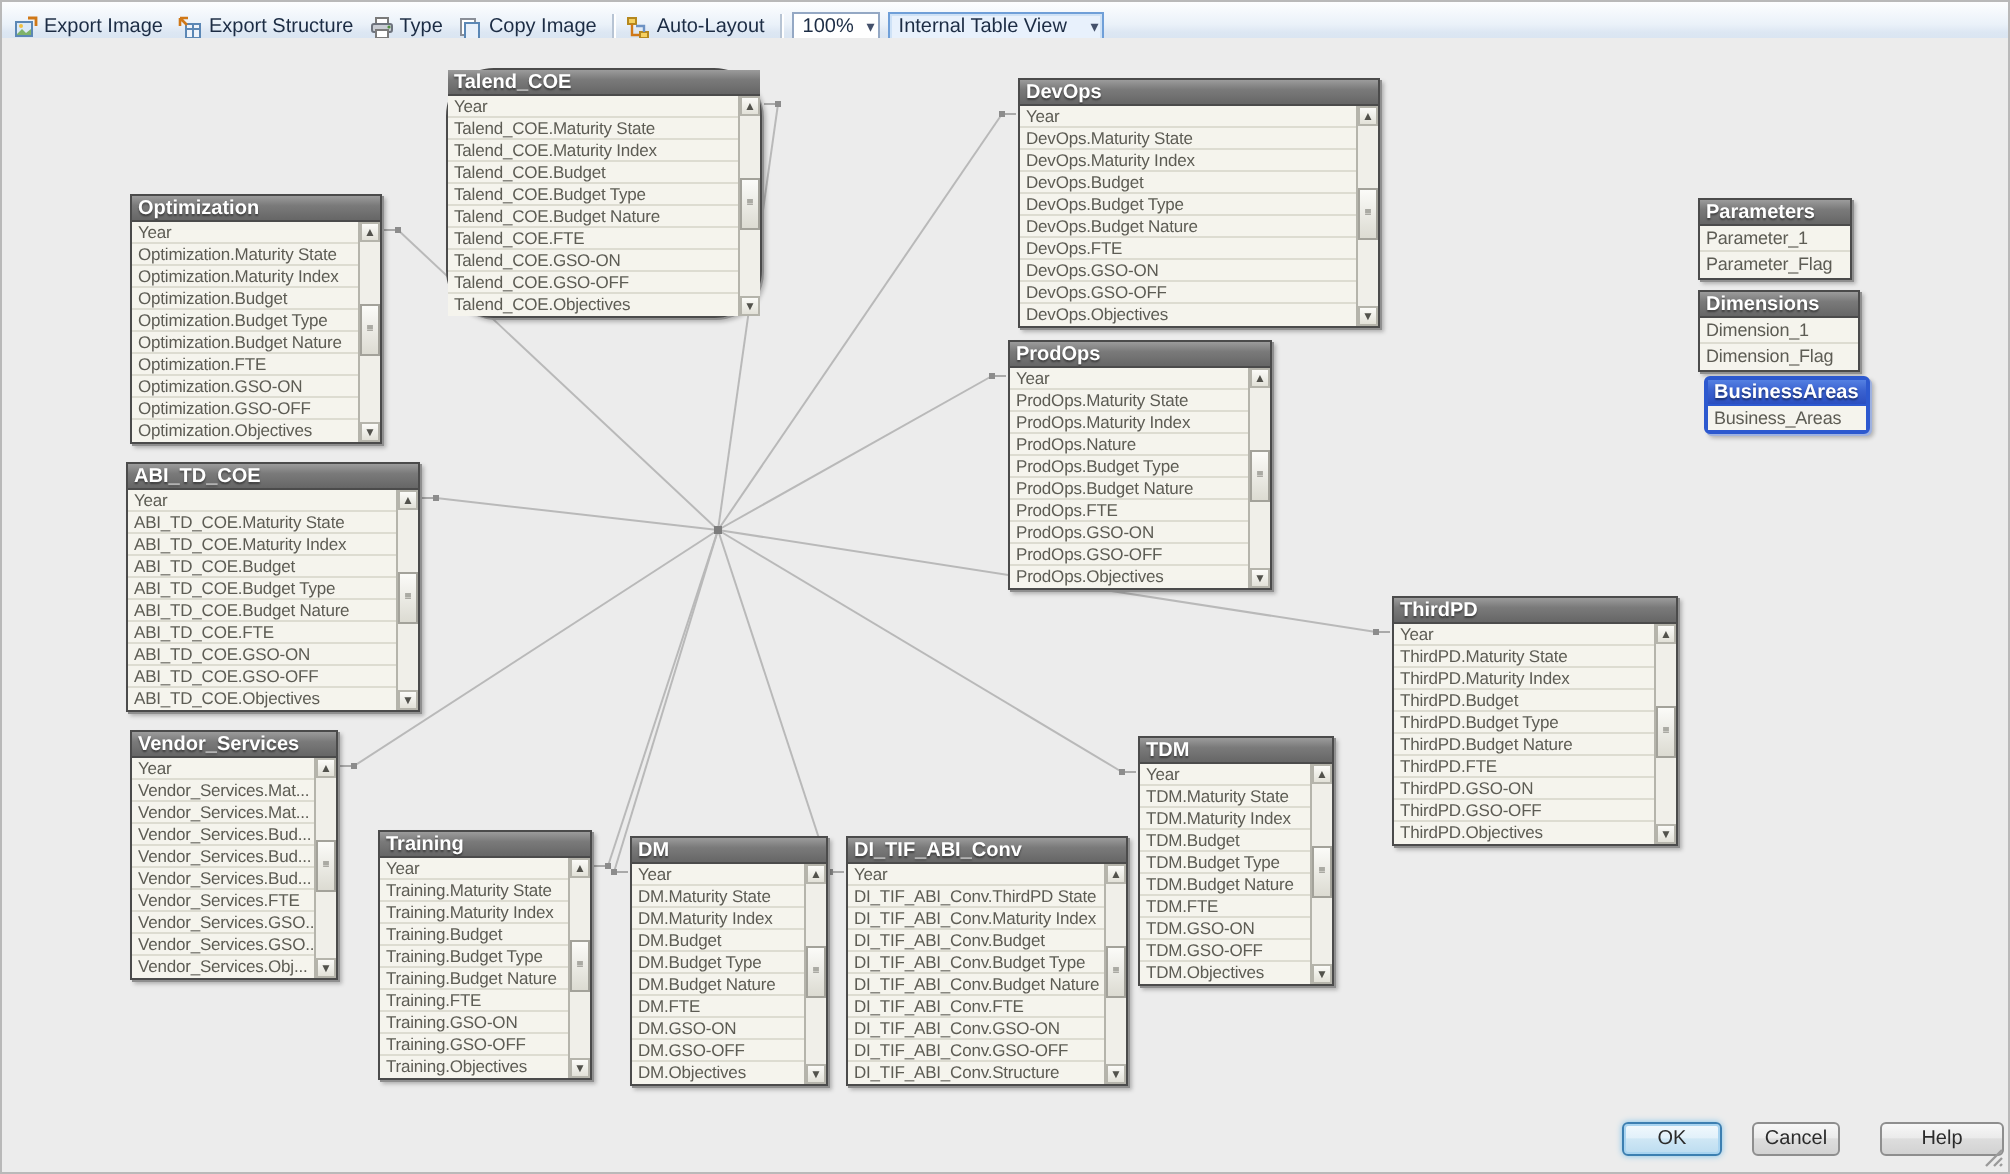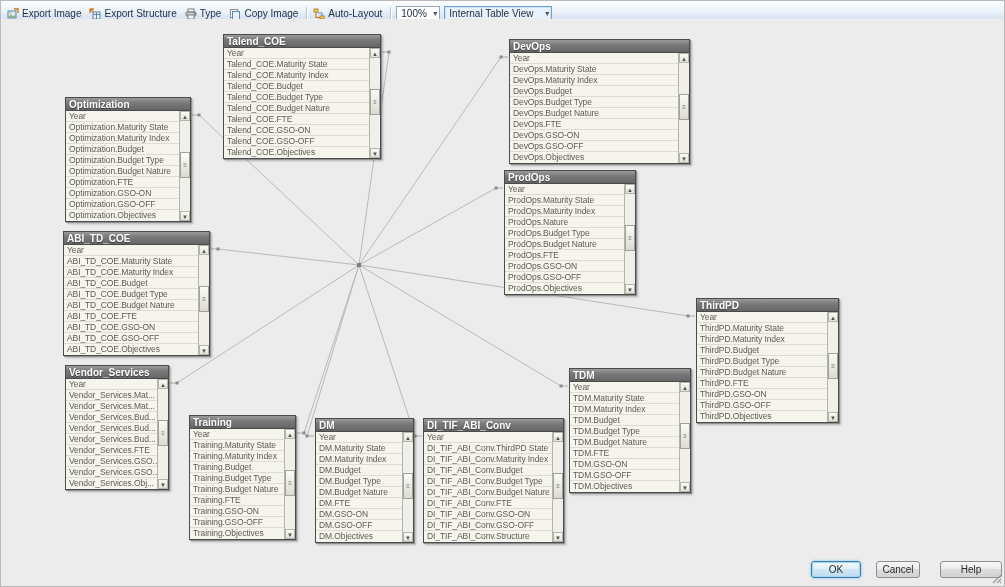--- a/index.html
+++ b/index.html
@@ -192,21 +192,21 @@
         <rect x="412.5" y="433.5" width="3" height="3" fill="#8c8c8c"></rect>
         <line x1="567" y1="385" x2="560" y2="385" stroke="#a9a9a9" stroke-width="1"></line>
         <line x1="560" y1="385" x2="358" y2="264" stroke="#b9b9b9" stroke-width="1"></line>
         <rect x="558.5" y="383.5" width="3" height="3" fill="#8c8c8c"></rect>
         <line x1="694" y1="315" x2="687" y2="315" stroke="#a9a9a9" stroke-width="1"></line>
         <line x1="687" y1="315" x2="358" y2="264" stroke="#b9b9b9" stroke-width="1"></line>
         <rect x="685.5" y="313.5" width="3" height="3" fill="#8c8c8c"></rect>
         <rect x="356" y="262" width="4" height="4" fill="#7d7d7d"></rect>
       </svg>
 
-  <div class="tbl has-sb" style="left: 222px; top: 15px; width: 158px;">
+  <div class="tbl has-sb" style="left: 222px; top: 15px; width: 158px; border-radius: 24px;">
         <div class="tbl-header">Talend_COE</div>
         <div class="sb">
           <div class="sb-btn">▲</div>
           <div class="sb-track">
             <div class="sb-thumb">≡</div>
           </div>
           <div class="sb-btn">▼</div>
         </div>
         <div class="tbl-body">
           <div class="tbl-rows">
@@ -408,21 +408,21 @@
             <div class="tbl-row">DI_TIF_ABI_Conv.Budget</div>
             <div class="tbl-row">DI_TIF_ABI_Conv.Budget Type</div>
             <div class="tbl-row">DI_TIF_ABI_Conv.Budget Nature</div>
             <div class="tbl-row">DI_TIF_ABI_Conv.FTE</div>
             <div class="tbl-row">DI_TIF_ABI_Conv.GSO-ON</div>
             <div class="tbl-row">DI_TIF_ABI_Conv.GSO-OFF</div>
             <div class="tbl-row">DI_TIF_ABI_Conv.Structure</div>
           </div>
         </div>
       </div>
-      <div class="tbl has-sb" style="left: 568px; top: 349px; width: 122px;">
+      <div class="tbl has-sb" style="left: 568px; top: 349px; width: 98px;">
         <div class="tbl-header">TDM</div>
         <div class="sb">
           <div class="sb-btn">▲</div>
           <div class="sb-track">
             <div class="sb-thumb">≡</div>
           </div>
           <div class="sb-btn">▼</div>
         </div>
         <div class="tbl-body">
           <div class="tbl-rows">
@@ -456,20 +456,46 @@
             <div class="tbl-row">ThirdPD.Budget</div>
             <div class="tbl-row">ThirdPD.Budget Type</div>
             <div class="tbl-row">ThirdPD.Budget Nature</div>
             <div class="tbl-row">ThirdPD.FTE</div>
             <div class="tbl-row">ThirdPD.GSO-ON</div>
             <div class="tbl-row">ThirdPD.GSO-OFF</div>
             <div class="tbl-row">ThirdPD.Objectives</div>
           </div>
         </div>
       </div>
+      <div class="tbl small" style="left: 848px; top: 80px; width: 77px;">
+        <div class="tbl-header">Parameters</div>
+        <div class="tbl-body">
+          <div class="tbl-rows">
+            <div class="tbl-row">Parameter_1</div>
+            <div class="tbl-row">Parameter_Flag</div>
+          </div>
+        </div>
+      </div>
+      <div class="tbl small" style="left: 848px; top: 126px; width: 81px;">
+        <div class="tbl-header">Dimensions</div>
+        <div class="tbl-body">
+          <div class="tbl-rows">
+            <div class="tbl-row">Dimension_1</div>
+            <div class="tbl-row">Dimension_Flag</div>
+          </div>
+        </div>
+      </div>
+      <div class="tbl small selected" style="left: 851px; top: 169px; width: 83px;">
+        <div class="tbl-header">BusinessAreas</div>
+        <div class="tbl-body">
+          <div class="tbl-rows">
+            <div class="tbl-row">Business_Areas</div>
+          </div>
+        </div>
+      </div>
     </div>
 
   <div class="btn default" style="left:810px; top:560px; width:50px;">OK</div>
   <div class="btn" style="left:875px; top:560px; width:44px;">Cancel</div>
   <div class="btn" style="left:939px; top:560px; width:62px;">Help</div>
 
   <span class="resize-grip">
     <svg width="10" height="10">
         <path d="M9 1 L1 9 M9 5 L5 9 M9 8 L8 9" stroke="#9a9a9a" stroke-width="1.2"></path>
       </svg>

